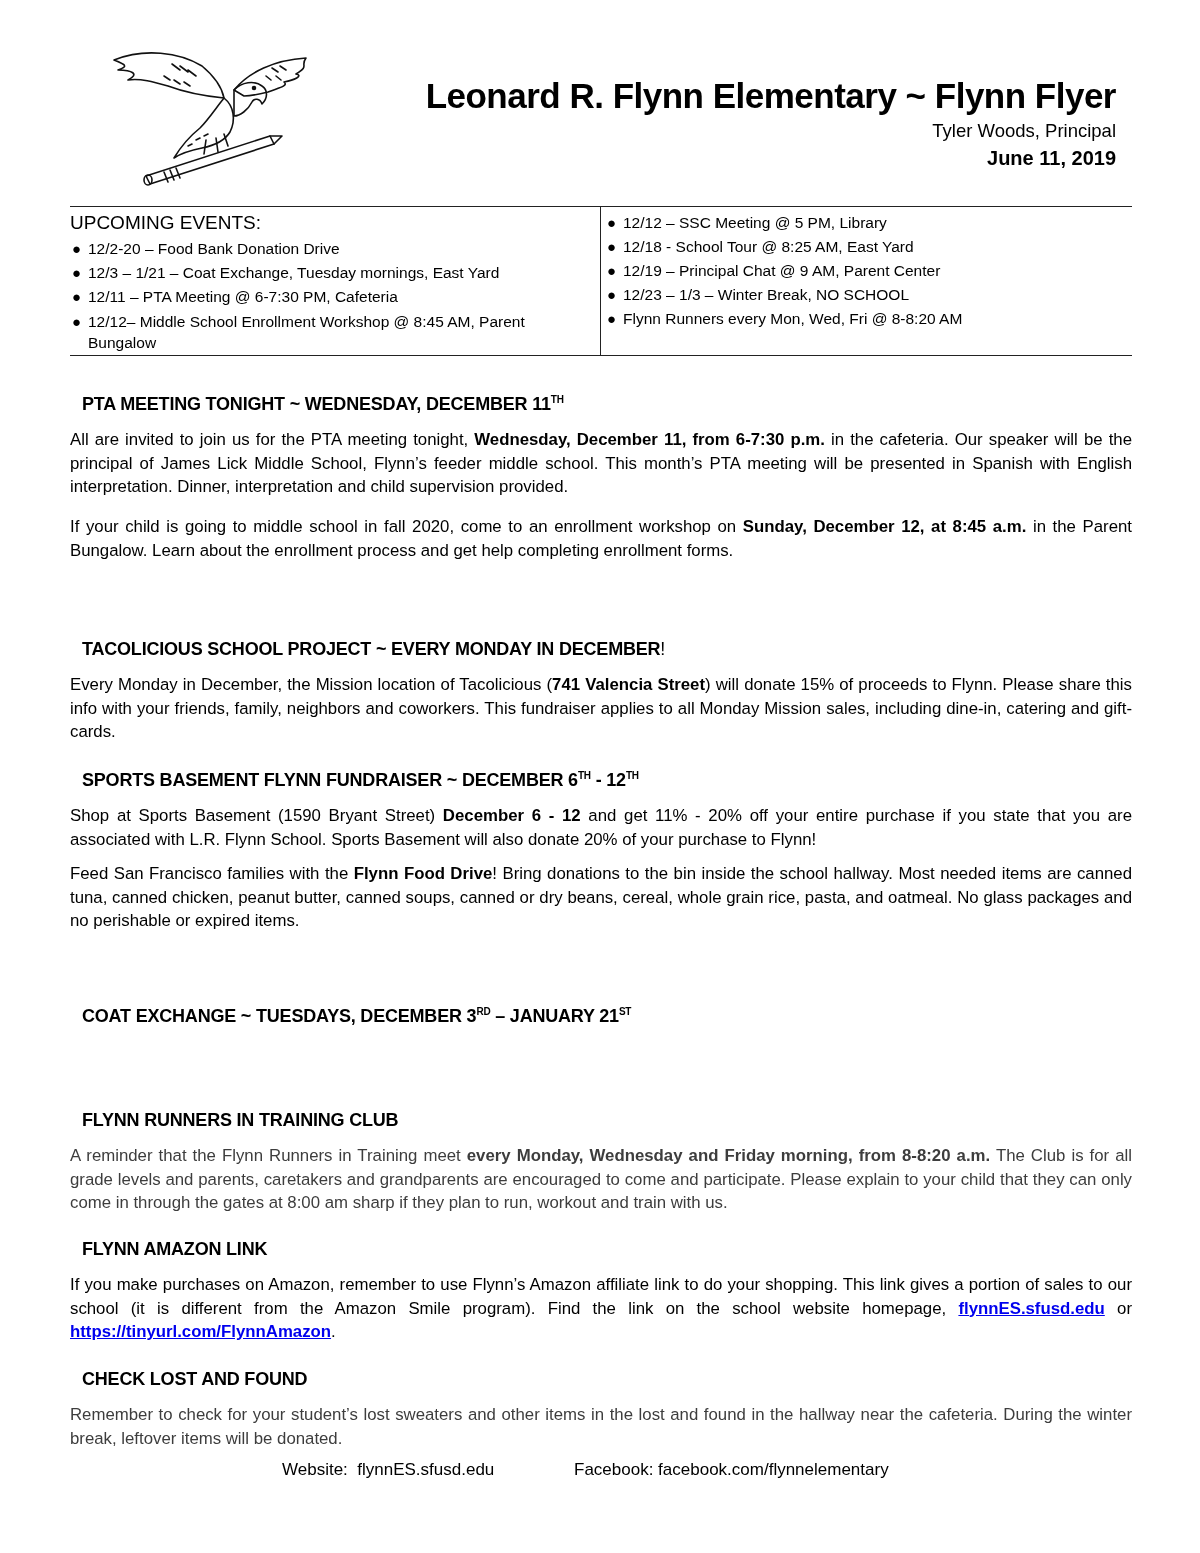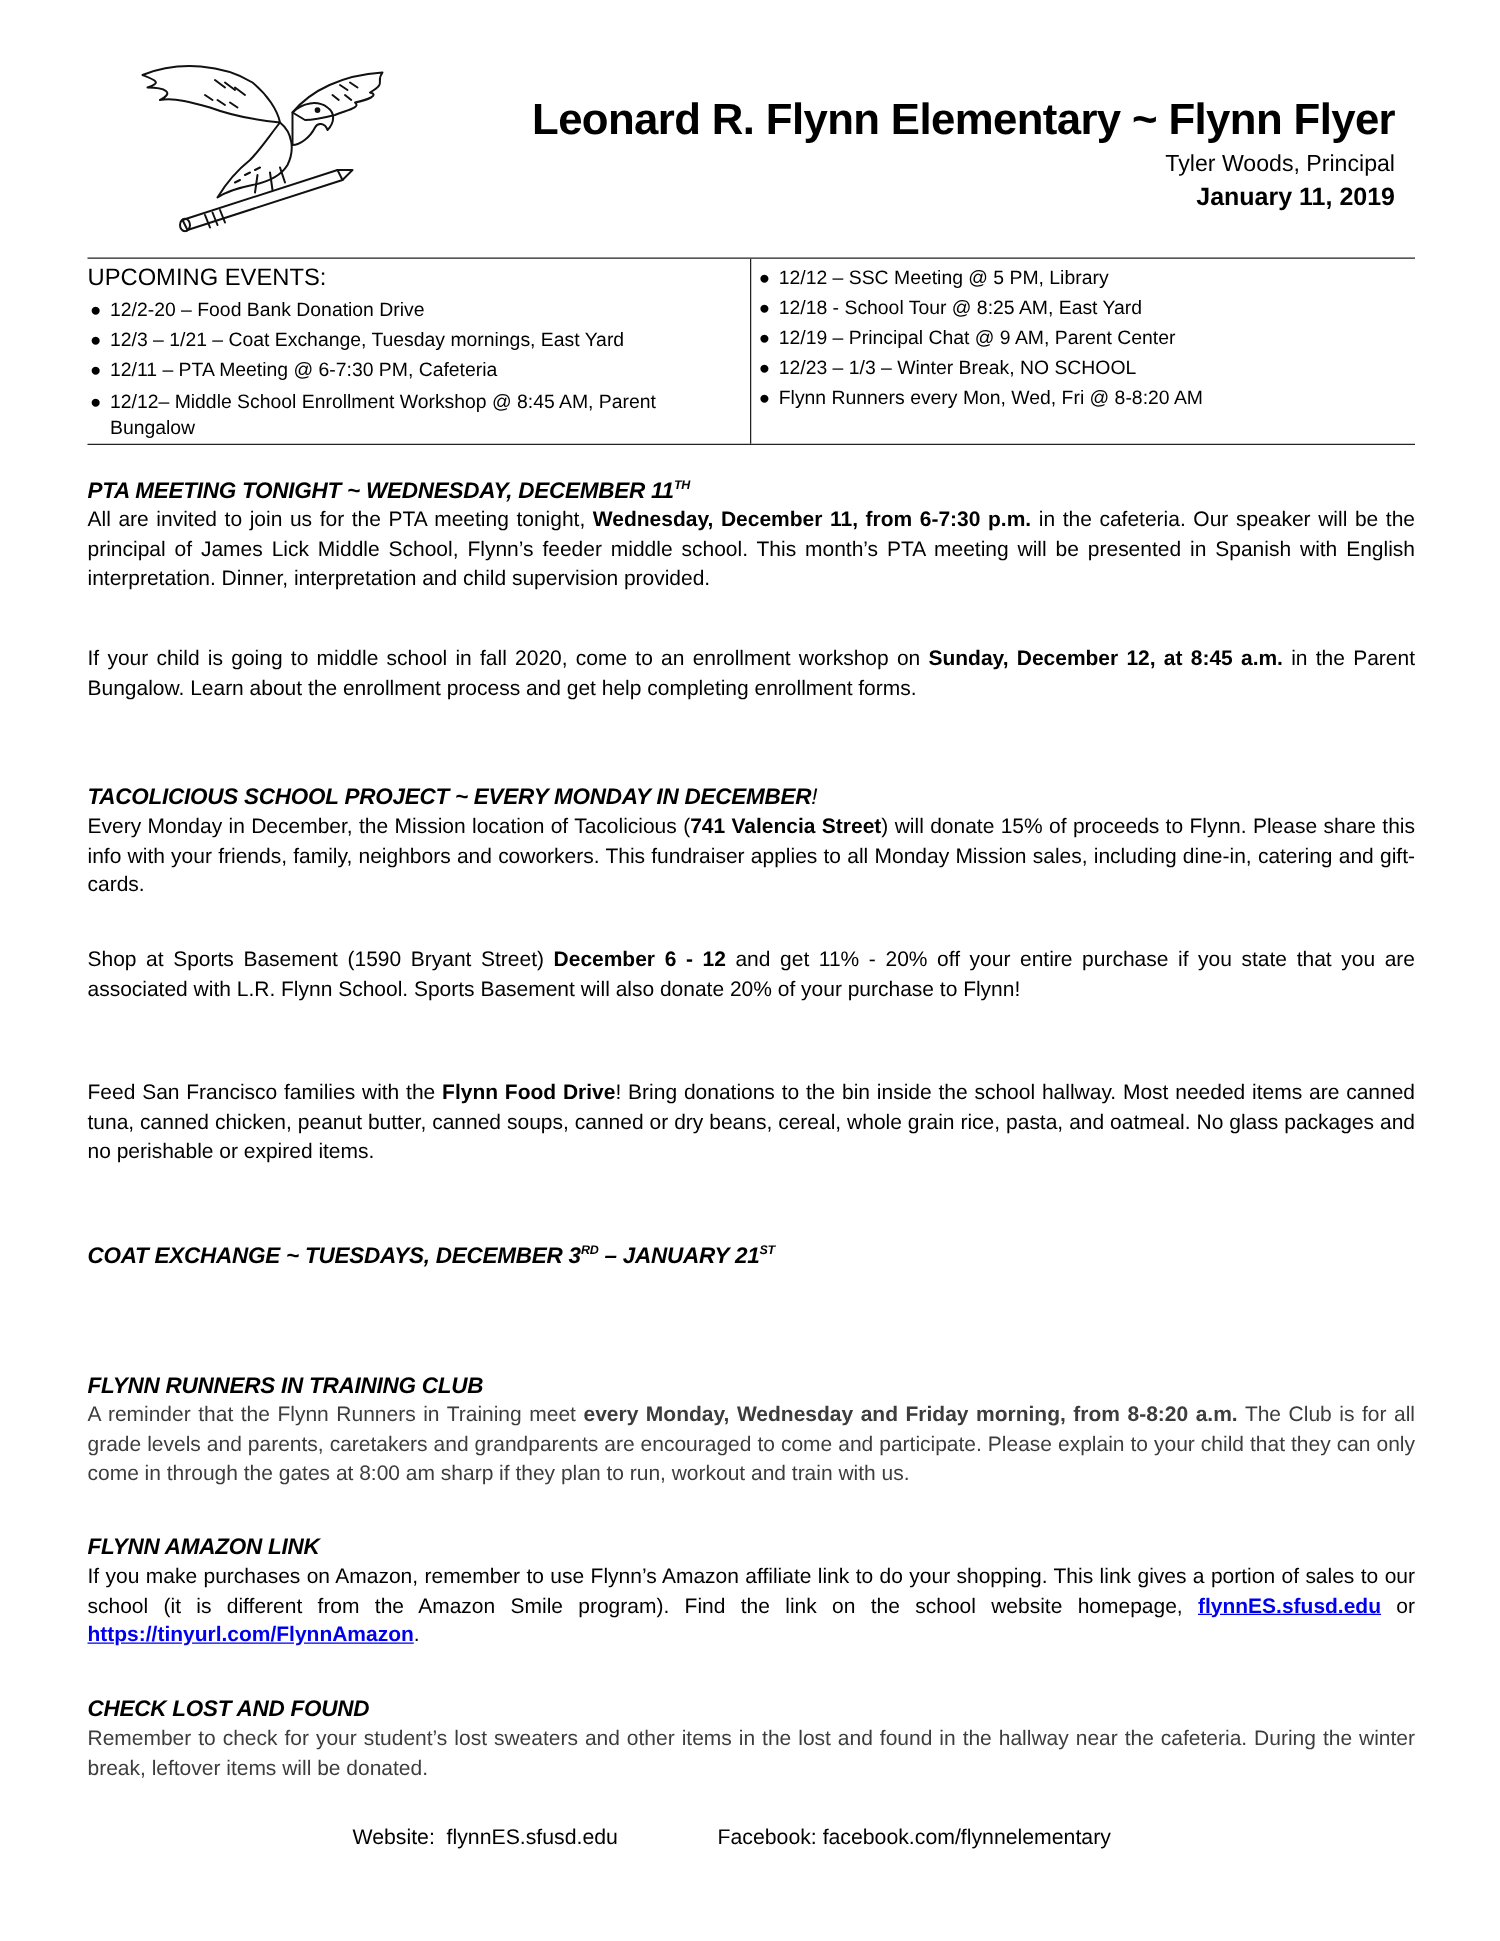--- a/index.html
+++ b/index.html
@@ -17,21 +17,21 @@
   .events .col-left { width: 530px; border-right: 1.5px solid #222; padding-top: 4px; }
   .events .col-right { flex: 1; padding-top: 4px; padding-left: 4px; }
   .events h2 { font-size: 19px; font-weight: normal; margin: 0 0 2px 0; line-height: 24px; }
   .events ul { list-style: none; margin: 0; padding: 0; }
   .events li { font-size: 15.5px; line-height: 24px; position: relative; padding-left: 18px; }
   .events li .bullet { position: absolute; left: 2px; top: 0; font-size: 15px; }
   .events li.wrap { line-height: 21px; padding-top: 2px; }
   .events li.wrap .bullet { top: 2px; }
 
   .section { position: absolute; left: 0; width: 1062px; }
-  .section h3 { margin: 0; font-size: 18px; font-weight: bold; line-height: 24px; letter-spacing: -0.2px; font-style: italic; }
+  .section h3 { margin: 12px; font-size: 18px; font-weight: bold; line-height: 24px; letter-spacing: -0.2px; }
   .section h3 sup { font-size: 10px; vertical-align: 7px; line-height: 0; }
   .section p { margin: 0; font-size: 16.8px; line-height: 23.5px; text-align: justify; }
   .section p.grey { color: #3d3d3d; }
   .section a { color: #0000ee; font-weight: bold; text-decoration: underline; }
 
   .footer { position: absolute; top: 1460px; left: 0; width: 1062px; font-size: 17px; }
   .footer .website { position: absolute; left: 212px; }
   .footer .facebook { position: absolute; left: 504px; }
 </style>
 </head>
@@ -59,21 +59,21 @@
       <path d="M62 140 L186 100 L198 100 L190 108 L66 148 Z"></path>
       <ellipse cx="64" cy="144" rx="4" ry="5"></ellipse>
       <path d="M80 136 l4 10 M86 134 l4 10 M92 132 l4 10"></path>
       <path d="M186 100 L190 108"></path>
     </svg>
   </div>
 
   <div class="masthead">
     <div class="title">Leonard R. Flynn Elementary ~ Flynn Flyer</div>
     <div class="line">Tyler Woods, Principal</div>
-    <div class="date">January 11, 2019</div>
+    <div class="date">June 11, 2019</div>
   </div>
 
   <div class="events">
     <div class="col-left">
       <h2>UPCOMING EVENTS:</h2>
       <ul>
         <li><span class="bullet">●</span><span>12/2-20 – Food Bank Donation Drive</span></li>
         <li><span class="bullet">●</span><span>12/3 – 1/21 – Coat Exchange, Tuesday mornings, East Yard</span></li>
         <li><span class="bullet">●</span><span>12/11 – PTA Meeting @ 6-7:30 PM, Cafeteria</span></li>
         <li class="wrap" style="padding-right:40px;"><span class="bullet">●</span><span>12/12– Middle School Enrollment Workshop @ 8:45 AM, Parent Bungalow</span></li>
@@ -98,20 +98,21 @@
   <div class="section" style="top:515px;">
     <p><span>If your child is going to middle school in fall 2020, come to an enrollment workshop on </span><b>Sunday, December 12, at 8:45 a.m.</b><span> in the Parent Bungalow. Learn about the enrollment process and get help completing enrollment forms.</span></p>
   </div>
 
   <div class="section" style="top:625px;">
     <h3><span>TACOLICIOUS SCHOOL PROJECT ~ EVERY MONDAY IN DECEMBER</span><span style="font-weight:normal;">!</span></h3>
     <p><span>Every Monday in December, the Mission location of Tacolicious (</span><b>741 Valencia Street</b><span>) will donate 15% of proceeds to Flynn. Please share this info with your friends, family, neighbors and coworkers. This fundraiser applies to all Monday Mission sales, including dine-in, catering and gift-cards.</span></p>
   </div>
 
   <div class="section" style="top:756px;">
+    <h3><span>SPORTS BASEMENT FLYNN FUNDRAISER ~ DECEMBER 6</span><sup>TH</sup><span> - 12</span><sup>TH</sup></h3>
     <p><span>Shop at Sports Basement (1590 Bryant Street) </span><b>December 6 - 12</b><span> and get 11% - 20% off your entire purchase if you state that you are associated with L.R. Flynn School. Sports Basement will also donate 20% of your purchase to Flynn!</span></p>
   </div>
 
   <div class="section" style="top:862px;">
     <p><span>Feed San Francisco families with the </span><b>Flynn Food Drive</b><span>! Bring donations to the bin inside the school hallway. Most needed items are canned tuna, canned chicken, peanut butter, canned soups, canned or dry beans, cereal, whole grain rice, pasta, and oatmeal. No glass packages and no perishable or expired items.</span></p>
   </div>
 
   <div class="section" style="top:992px;">
     <h3><span>COAT EXCHANGE ~ TUESDAYS, DECEMBER 3</span><sup>RD</sup><span> – JANUARY 21</span><sup>ST</sup></h3>
   </div>

